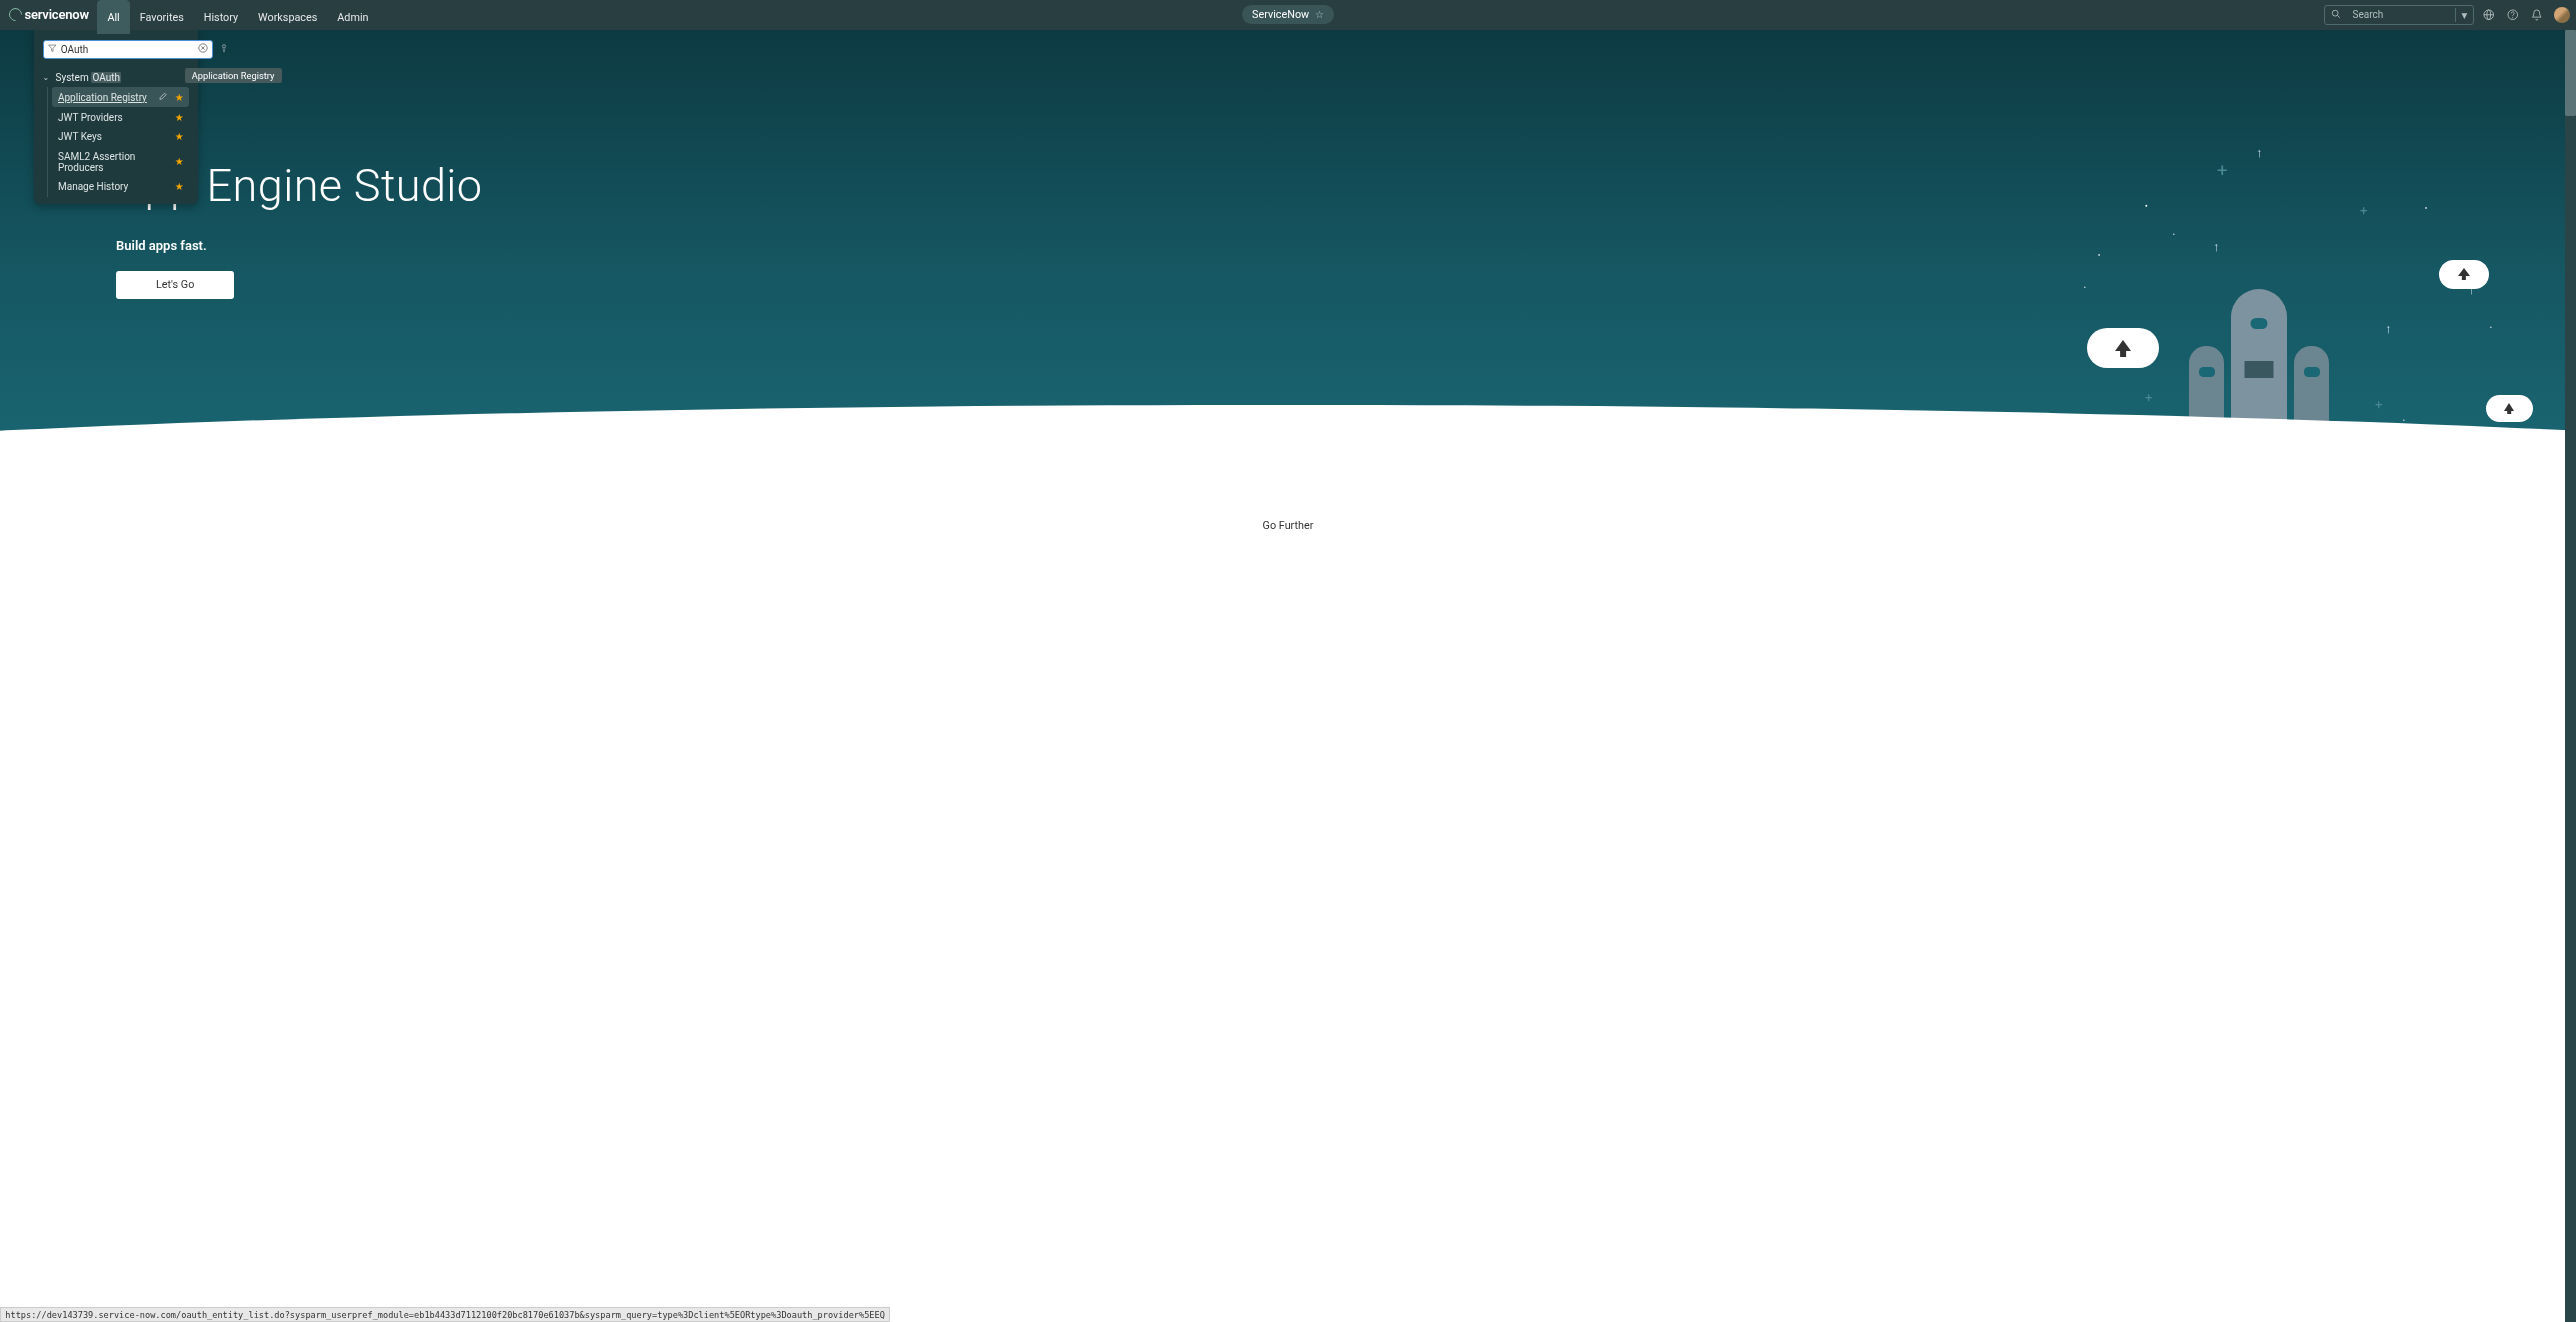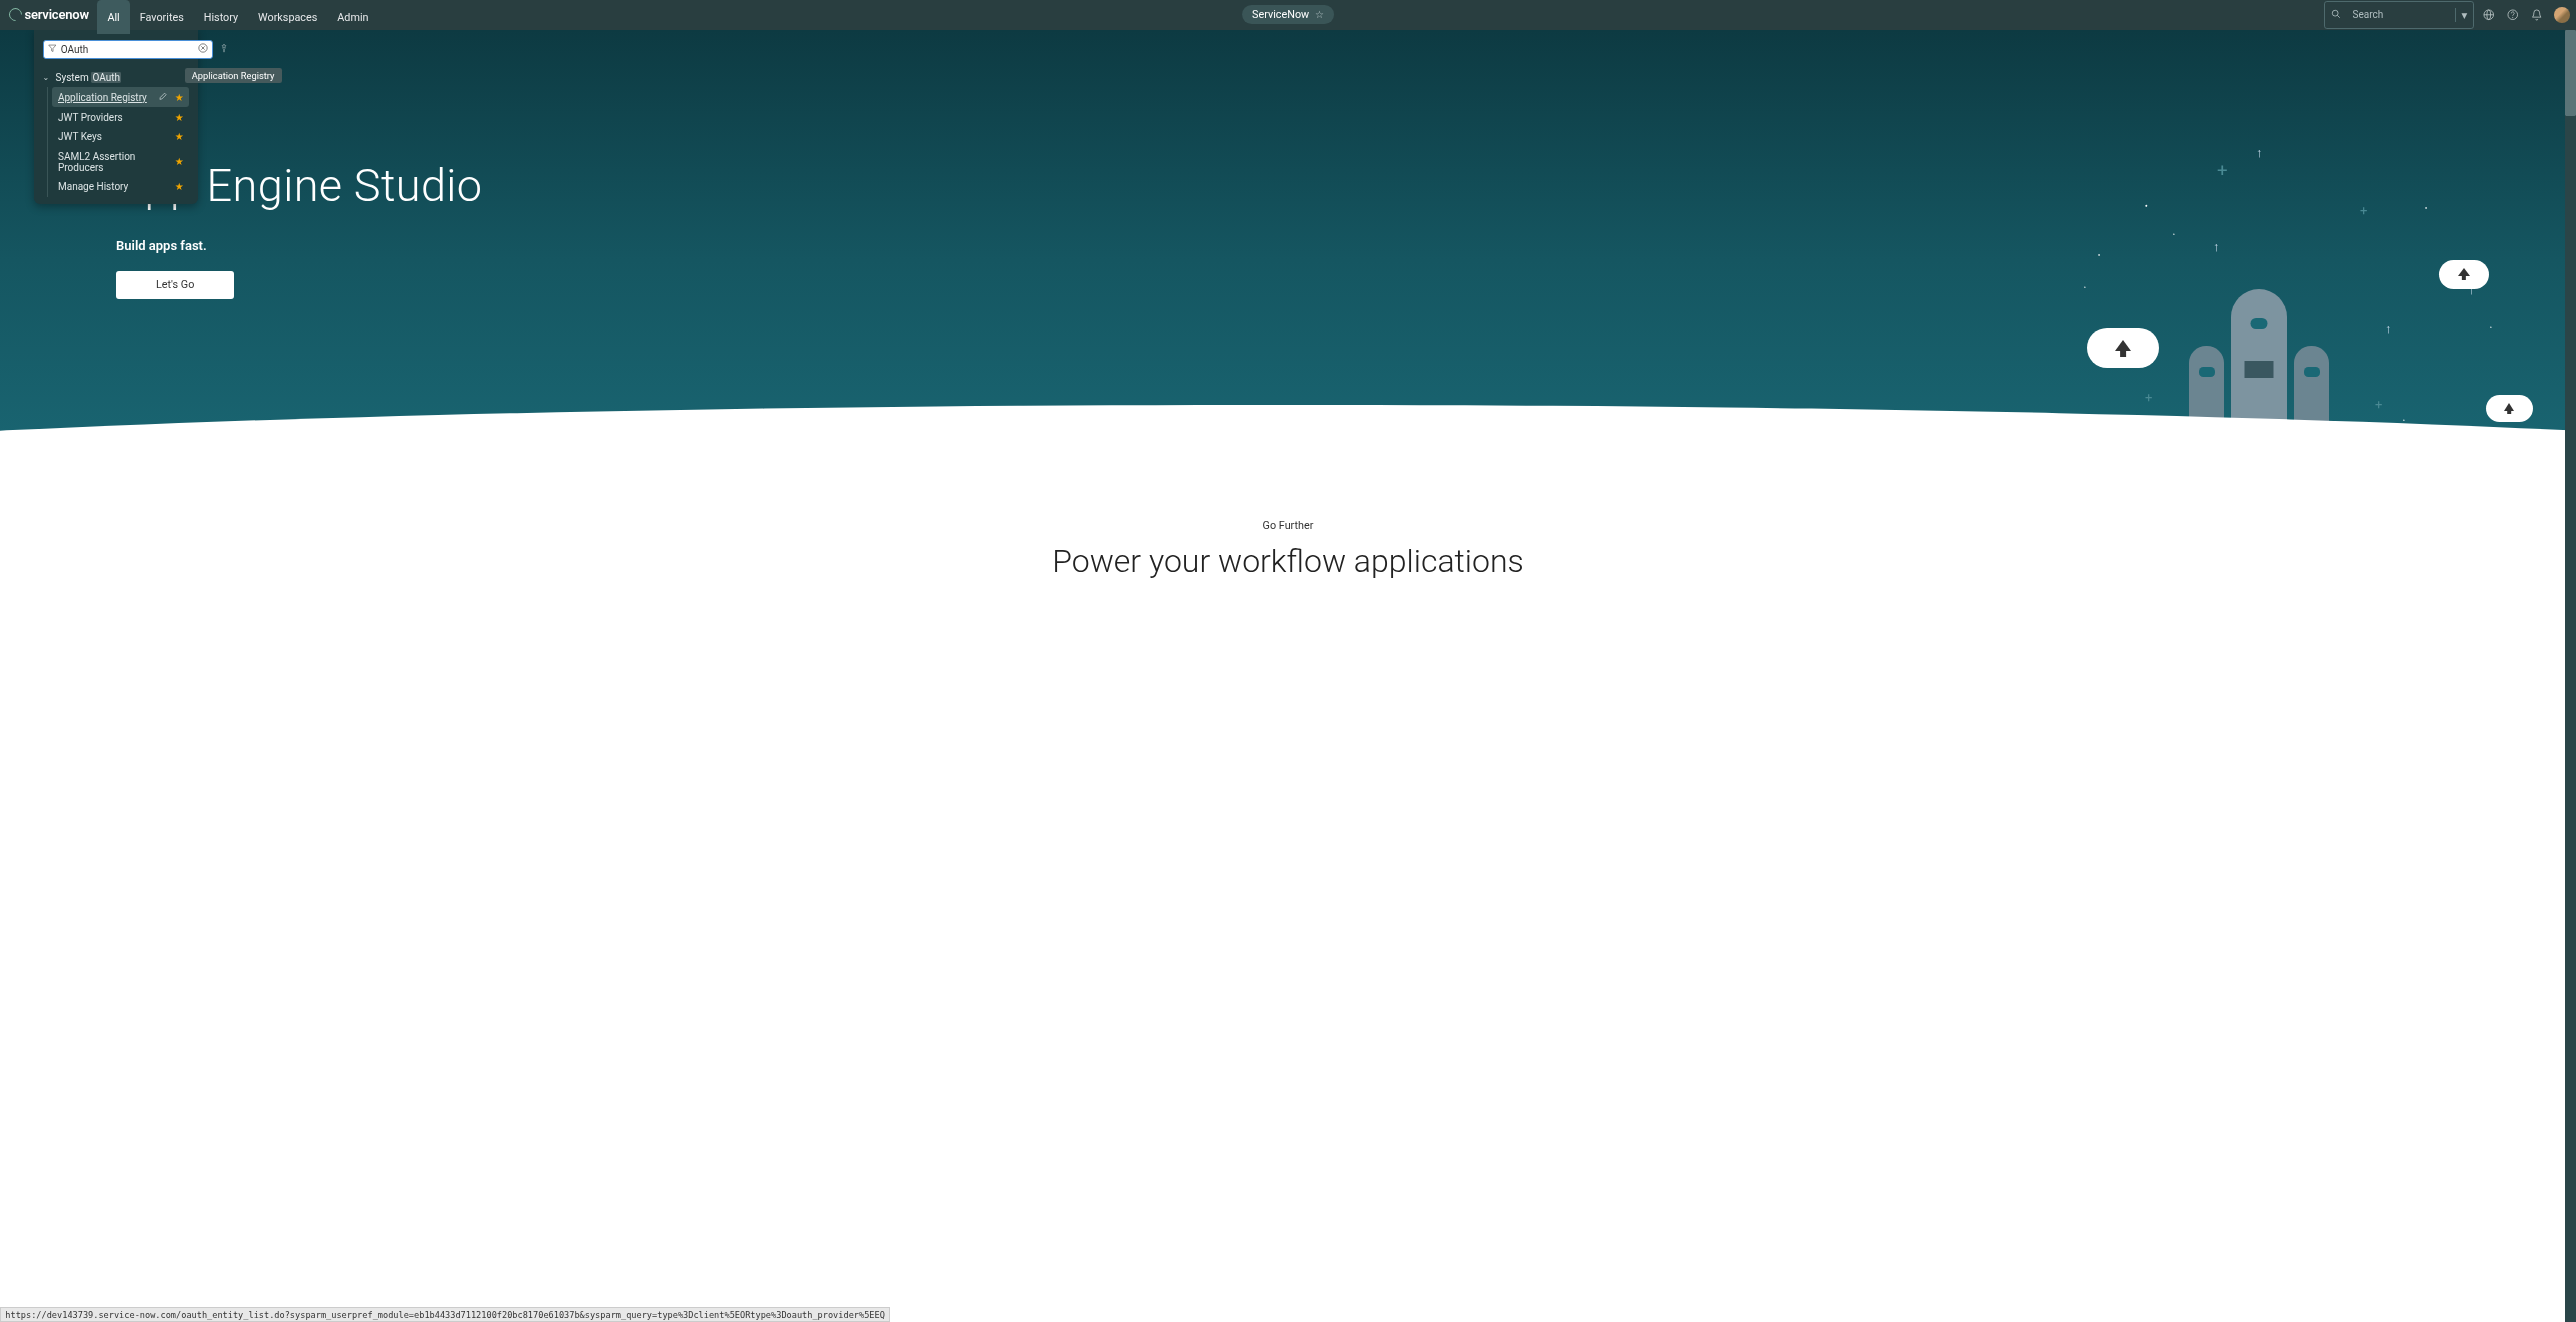--- a/index.html
+++ b/index.html
@@ -83,21 +83,21 @@
       display: flex;
       align-items: center;
       gap: 4.3px;
     }
     .search-box {
       display: flex;
       align-items: center;
       border: 0.7px solid #4e6a6d;
       border-radius: 2.9px;
       background: #293e40;
-      height: 28px;
+      height: 20px;
     }
     .search-input {
       background: transparent;
       border: none;
       color: #fff;
       padding: 2.9px 5.8px;
       width: 108px;
       font-size: 10px;
       outline: none;
     }
@@ -610,21 +610,20 @@
         <div class="rocket-window"></div>
         <div style="width:29px;height:17px;background:#3a5760;position:absolute;left:50%;transform:translateX(-50%);top:72px;"></div>
       </div>
     </div>
   </div>
   <div class="hero-bottom-curve"></div>
 </div>
 
 <div class="below-hero">
   <div class="go-further">Go Further</div>
-  <div class="power-title">Power your workflow applications</div>
 </div>
 
 <div class="scrollbar-track">
   <div class="scrollbar-thumb"></div>
 </div>
 
 <div class="status-bar">https://dev143739.service-now.com/oauth_entity_list.do?sysparm_userpref_module=eb1b4433d7112100f20bc8170e61037b&amp;sysparm_query=type%3Dclient%5EORtype%3Doauth_provider%5EEQ</div>
 
 
 </body></html>

